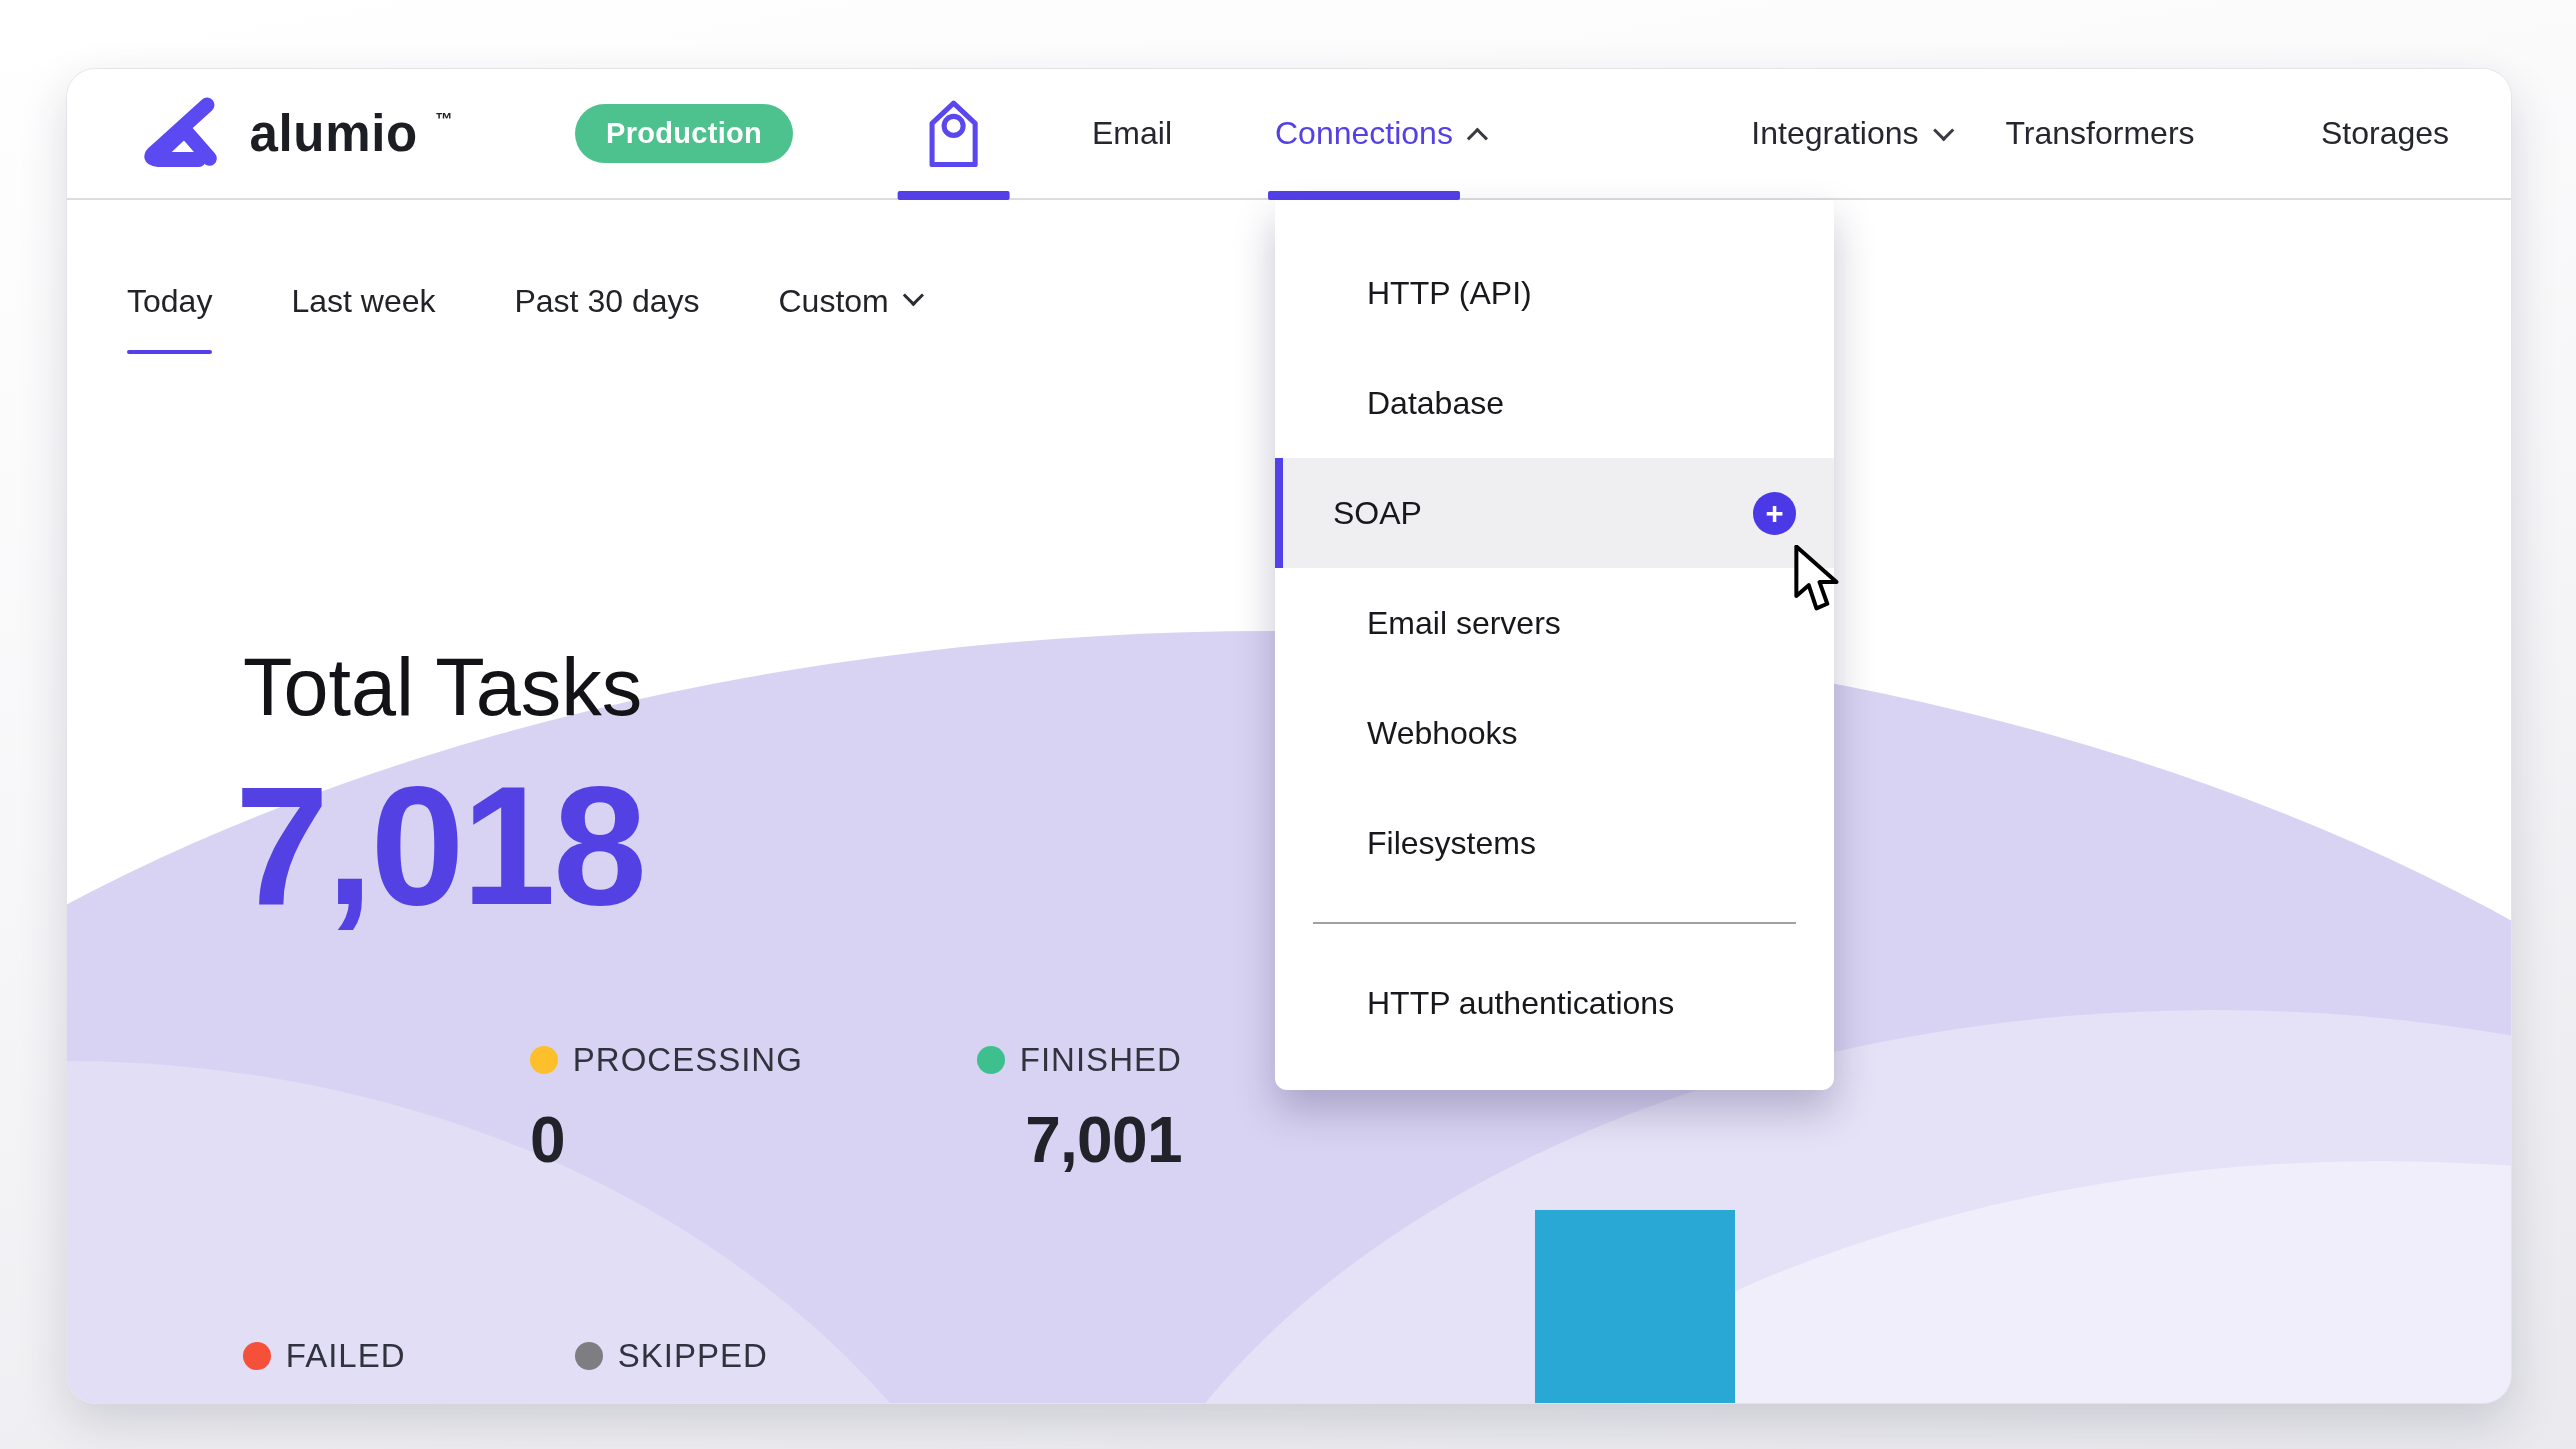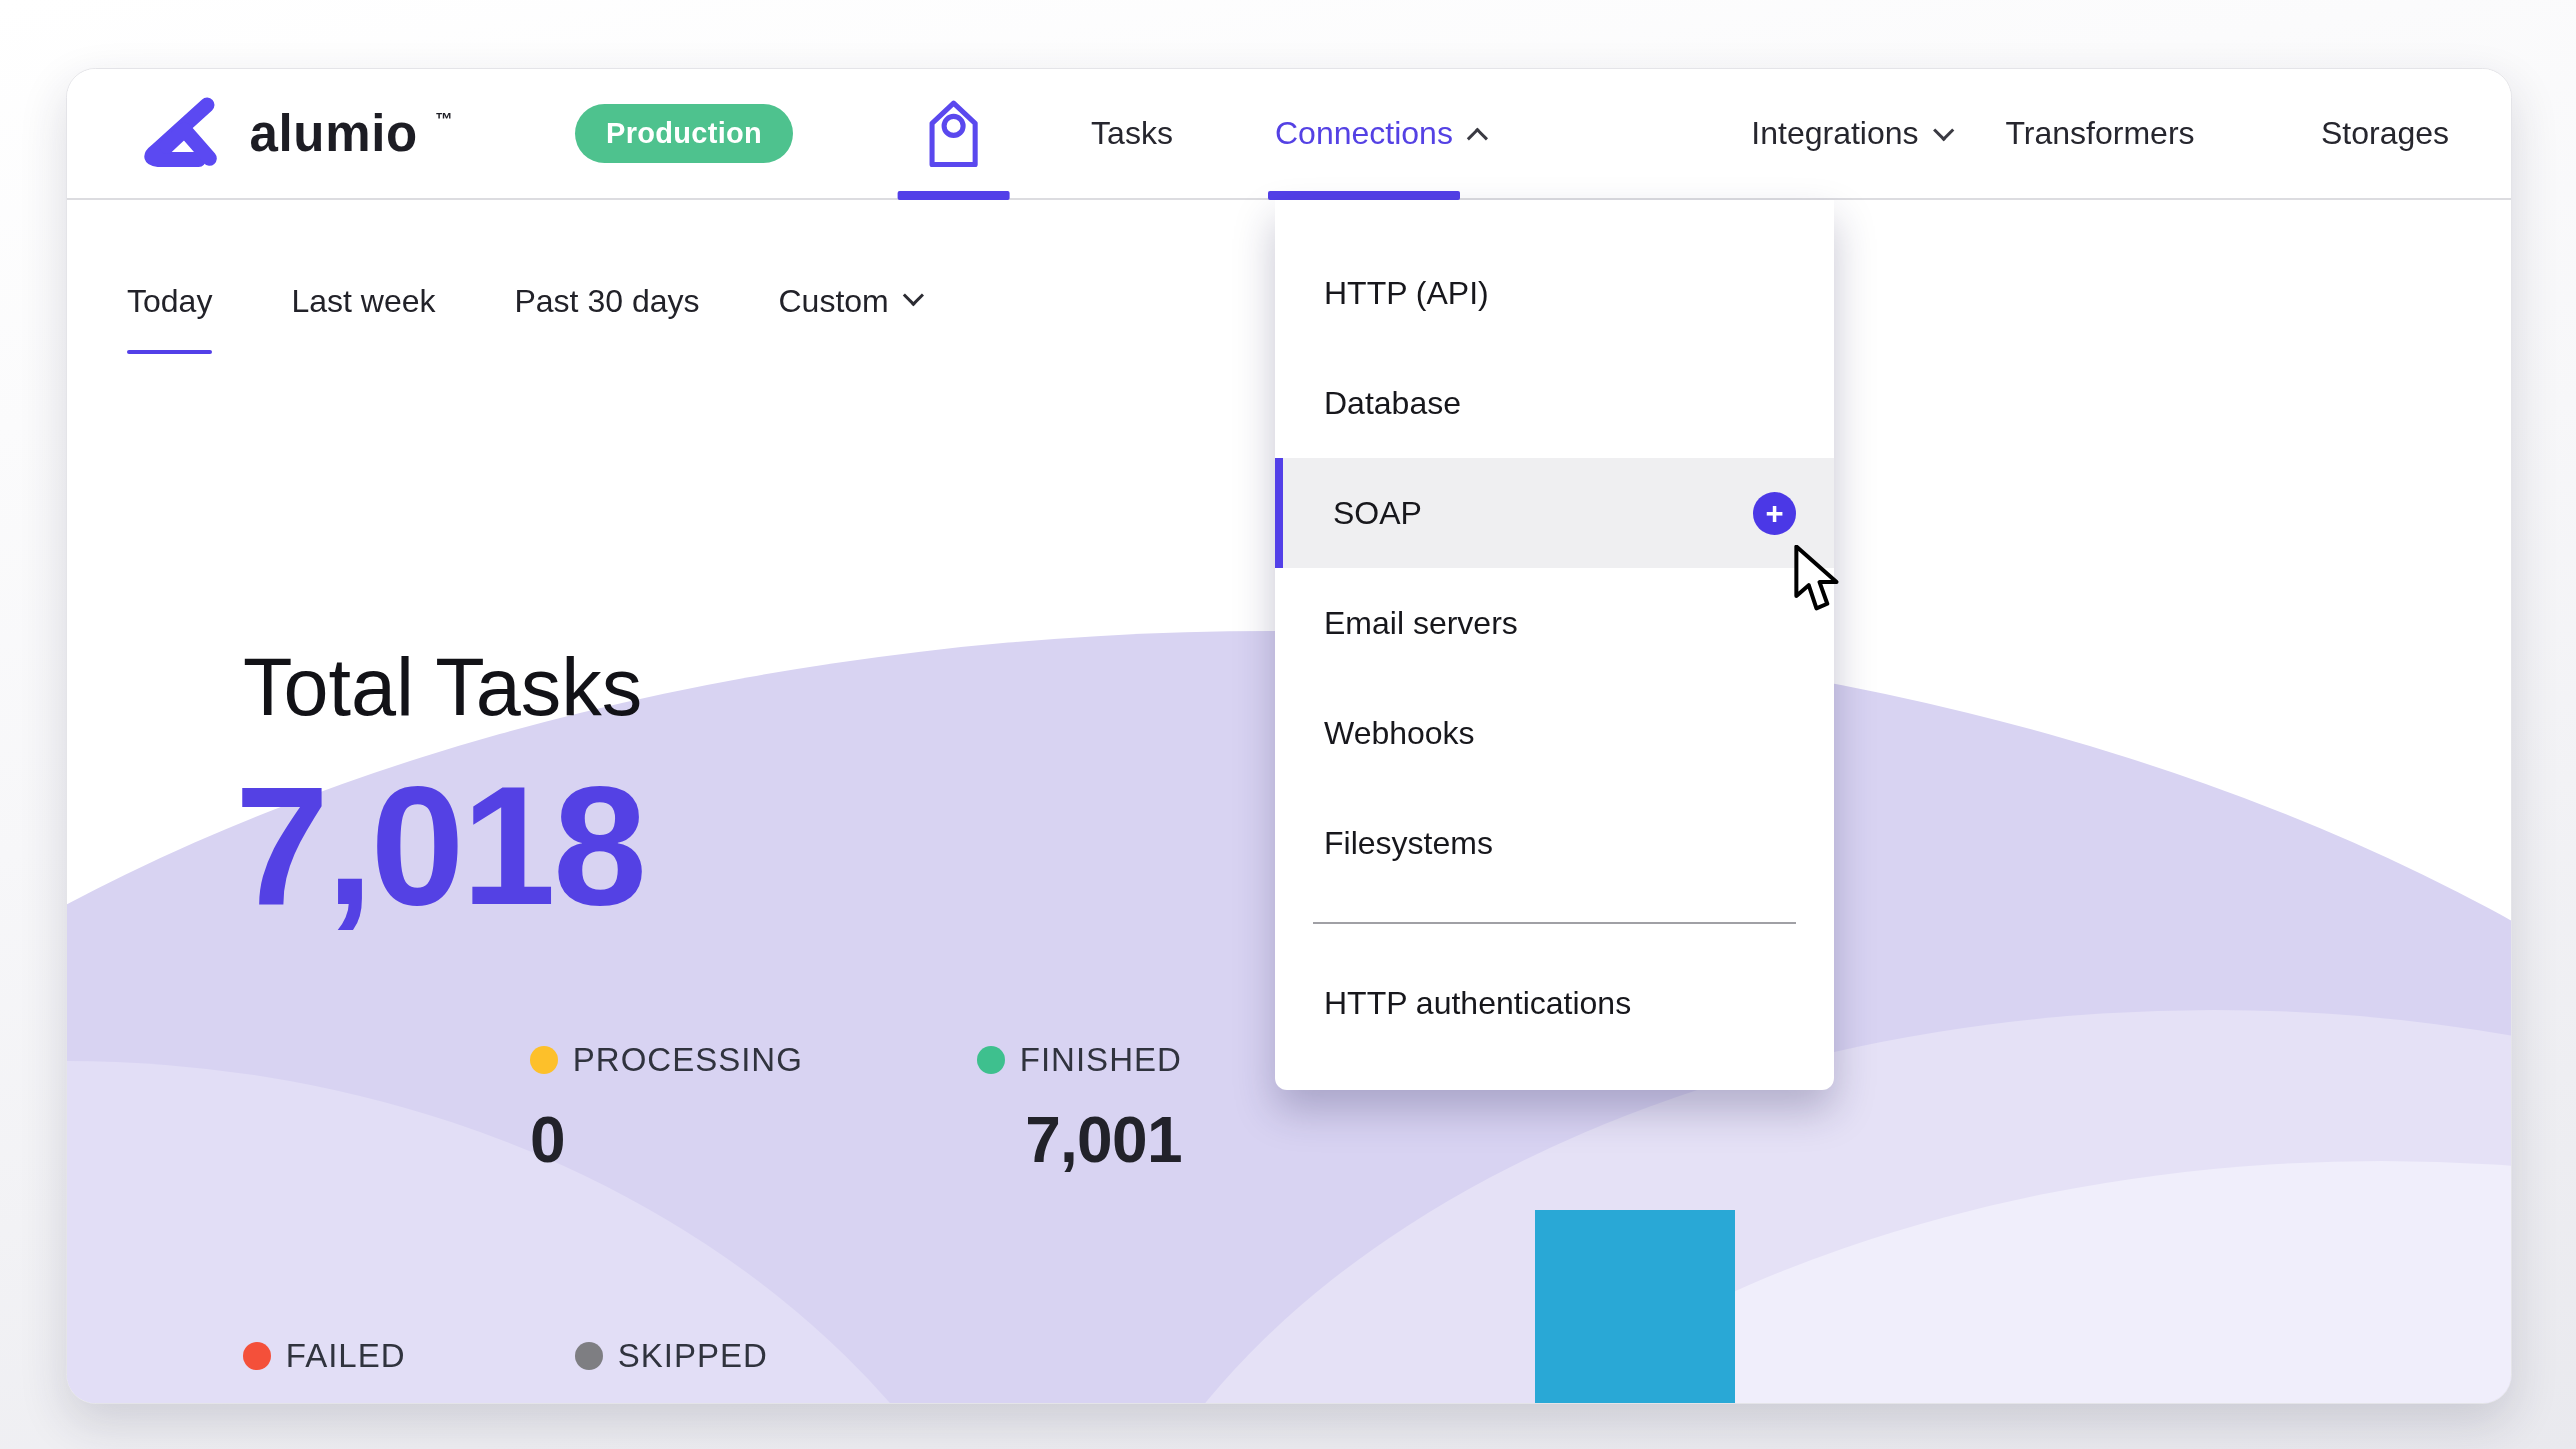--- a/index.html
+++ b/index.html
@@ -96,21 +96,21 @@
   .stat-skipped    { left:508px;  top:1135px; }
 
   
   .dropdown {
     position:absolute; left:1208px; top:131px; width:559px;
     background:#ffffff; border-radius:0 0 12px 12px;
     box-shadow:0 20px 40px rgba(35,30,80,.26);
     padding:38px 0 32px 0; z-index:50;
   }
   .menu-item {
-    height:110px; display:flex; align-items:center; padding-left:49px;
+    height:110px; display:flex; align-items:center; padding-left:92px;
     font-size:32px; color:#17171c; cursor:default;
   }
   .menu-item.is-active {
     background:#efeff1; border-left:8.7px solid #5340e8; padding-left:50px;
   }
   .add-btn {
     margin-left:auto; margin-right:38px; width:43px; height:43px; border-radius:50%;
     background:#4b38e6; color:#fff; display:flex; align-items:center; justify-content:center;
     font-size:31px; font-weight:700; line-height:1; cursor:pointer;
   }
@@ -142,21 +142,21 @@
         <svg class="home-icon" viewBox="0 0 100 112" fill="none" stroke="#5a48ee" stroke-width="8" stroke-linejoin="round">
           <path d="M16 105 L16 40 L50 8 L84 40 L84 105 Z"></path>
           <circle cx="50" cy="44" r="15"></circle>
         </svg>
         <span class="nav-underline"></span>
       </span>
     </div>
 
     <div class="nav-item tasks-item">
       <span class="lbl-wrap">
-          <span class="lbl">Tasks</span>
+          <span class="lbl">Email</span>
         </span>
     </div>
 
     <div class="nav-item connections-item is-active">
       <span class="lbl-wrap">
         <span class="lbl">Connections</span>
         <span class="nav-underline"></span>
       </span>
       <span class="chev up"></span>
     </div>

